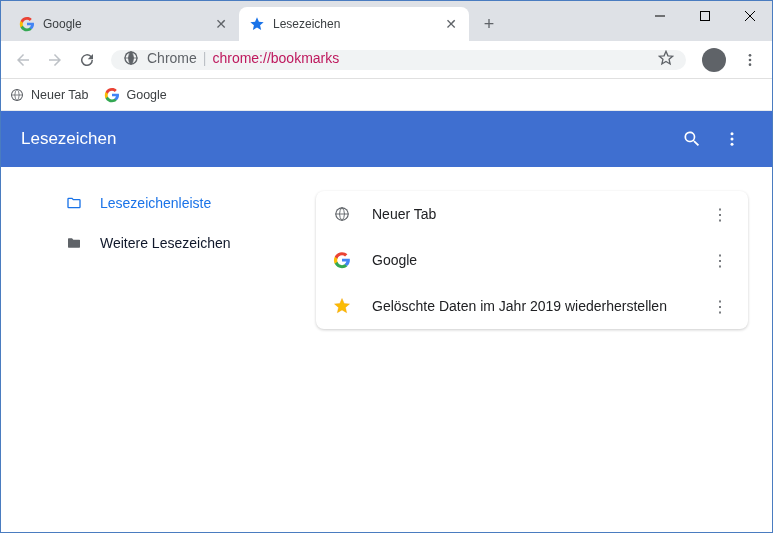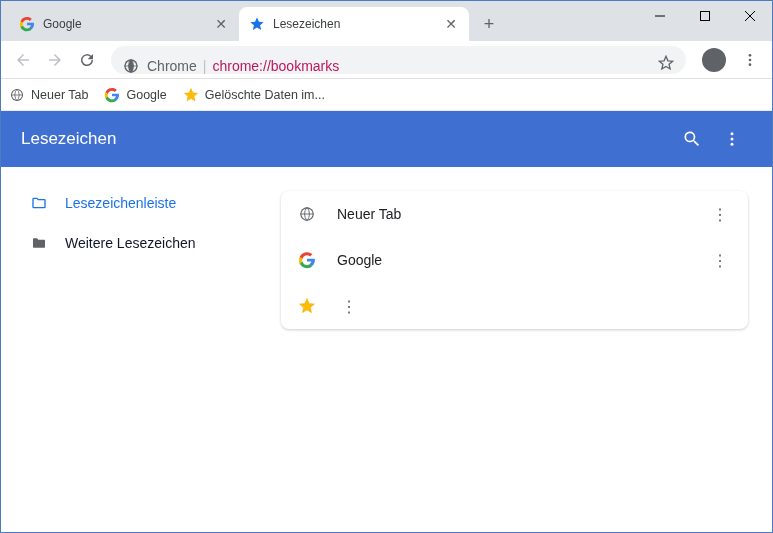--- a/index.html
+++ b/index.html
@@ -14,41 +14,41 @@
 .tab .title { flex: 1; white-space: nowrap; overflow: hidden; text-overflow: ellipsis; }
 .tab .close { width: 16px; height: 16px; display: flex; align-items: center; justify-content: center; color: #5f6368; cursor: pointer; font-size: 14px; }
 .newtab { width: 28px; height: 28px; display: flex; align-items: center; justify-content: center; margin-left: 6px; margin-bottom: 3px; color: #5f6368; cursor: pointer; font-size: 18px; }
 .winctrls { display: flex; align-items: flex-start; height: 40px;}
 .winbtn { width: 45px; height: 30px; display: flex; align-items: center; justify-content: center; cursor: pointer; color: #000; }
 
 
 .toolbar { height: 38px; background: #fff; display: flex; align-items: center; padding: 0 8px; gap: 4px; border-bottom: 1px solid #e0e0e0; }
 .navbtn { width: 28px; height: 28px; display: flex; align-items: center; justify-content: center; color: #5f6368; cursor: pointer; border-radius: 50%; }
 .navbtn.disabled { color: #bdc1c6; }
-.omnibox { flex: 1; height: 28px; background: #f1f3f4; border-radius: 14px; display: flex; align-items: flex-end; padding: 0 12px; margin: 0 6px; font-size: 14px; color: #202124; }
+.omnibox { flex: 1; height: 20px; background: #f1f3f4; border-radius: 14px; display: flex; align-items: flex-start; padding: 0 12px; margin: 0 6px; font-size: 14px; color: #202124; }
 .omnibox .secure { color: #5f6368; margin-right: 8px; display:flex; align-items:center; }
 .omnibox .prefix { color: #5f6368; }
 .omnibox .divider { color: #bdc1c6; margin: 0 6px; }
 .omnibox .url { color: #be185d; }
 .omnibox .star { margin-left: auto; color: #5f6368; cursor: pointer; }
 .avatar { width: 24px; height: 24px; border-radius: 50%; background: #5f6368; margin: 0 6px; cursor: pointer; }
 .menu3 { width: 28px; height: 28px; display:flex; align-items:center; justify-content:center; color:#5f6368; cursor:pointer; }
 
 
 .bmbar { height: 32px; background: #fff; display: flex; align-items: center; padding: 0 8px; gap: 16px; border-bottom: 1px solid #e8eaed; font-size: 12.5px; color: #3c4043; }
 .bmitem { display: flex; align-items: center; gap: 6px; cursor: pointer; }
 .bmitem .ico { width: 16px; height: 16px; display:flex; align-items:center; justify-content:center; }
 
 
 .mgr-header { height: 56px; background: #3f6fd0; display: flex; align-items: center; padding: 0 20px; color: #fff; }
 .mgr-title { font-size: 17px; font-weight: 500; flex: 1; }
 .mgr-act { width: 40px; height: 40px; display:flex; align-items:center; justify-content:center; cursor:pointer; border-radius:50%; }
 
 
-.mgr-body { display: flex; height: calc(533px - 40px - 38px - 32px - 56px - 2px); background: #fff; }
+.mgr-body { display: flex; height: calc(533px - 40px - 38px - 32px - 56px - 2px); background: #fff; padding-left: 35px; }
 .sidebar { width: 280px; padding: 16px 0 0 28px; }
 .sb-item { display: flex; align-items: center; gap: 16px; height: 40px; font-size: 14px; cursor: pointer; color: #0f172a; font-weight: 500; }
 .sb-item.selected { color: #1a73e8; }
 .sb-item .folder { width: 20px; height: 16px; }
 .main { flex: 1; padding: 24px 24px 0 0; }
 .card { background: #fff; border-radius: 8px; box-shadow: 0 1px 3px rgba(0,0,0,0.2); overflow: hidden; }
 .row { display: flex; align-items: center; height: 46px; padding: 0 16px; cursor: pointer; }
 .row .ico { width: 20px; height: 20px; margin-right: 20px; display:flex; align-items:center; justify-content:center; }
 .row .label { flex: 1; font-size: 14px; color: #202124; }
 .row .more { width: 24px; color: #5f6368; cursor: pointer; text-align:center; }
@@ -159,28 +159,20 @@
   <div class="bmitem">
     <span class="ico">
         <svg width="16" height="16" viewBox="0 0 48 48">
           <path fill="#4285F4" d="M45 24.5c0-1.6-.1-2.8-.4-4H24v7.3h11.8c-.5 2.6-2 4.8-4.3 6.3v5.2h7C42.6 35.5 45 30.5 45 24.5z"></path>
           <path fill="#34A853" d="M24 46c5.8 0 10.7-1.9 14.3-5.2l-7-5.2c-1.9 1.3-4.4 2.1-7.3 2.1-5.6 0-10.4-3.8-12.1-8.9H4.7v5.4C8.3 41.4 15.6 46 24 46z"></path>
           <path fill="#FBBC05" d="M11.9 28.8c-.4-1.3-.7-2.7-.7-4.1s.2-2.8.7-4.1v-5.4H4.7C3.2 18.3 2.4 21.3 2.4 24.7s.8 6.4 2.3 9.5l7.2-5.4z"></path>
           <path fill="#EA4335" d="M24 11.6c3.2 0 6 1.1 8.2 3.2l6.1-6.1C34.7 4.9 29.8 3 24 3 15.6 3 8.3 7.6 4.7 15.2l7.2 5.4C13.6 15.4 18.4 11.6 24 11.6z"></path>
         </svg>
       </span>
     <span>Google</span>
-  </div>
-  <div class="bmitem">
-    <span class="ico">
-        <svg width="16" height="16" viewBox="0 0 24 24">
-          <path fill="#fbbc04" stroke="#f29900" stroke-width="0.5" d="M12 17.3l6.2 3.7-1.6-7 5.4-4.7-7.1-.6L12 2 9.1 8.7 2 9.3l5.4 4.7-1.6 7z"></path>
-        </svg>
-      </span>
-    <span>Gelöschte Daten im...</span>
   </div>
 </div>
 
 <div class="mgr-header">
   <div class="mgr-title">Lesezeichen</div>
   <div class="mgr-act">
       <svg width="20" height="20" viewBox="0 0 24 24">
         <path fill="#fff" d="M15.5 14h-.8l-.3-.3a6.5 6.5 0 1 0-.7.7l.3.3v.8l5 5 1.5-1.5-5-5zM9.5 14A4.5 4.5 0 1 1 14 9.5 4.5 4.5 0 0 1 9.5 14z"></path>
       </svg>
     </div>
@@ -232,17 +224,18 @@
           </span>
         <span class="label">Google</span>
         <span class="more">⋮</span>
       </div>
       <div class="row">
         <span class="ico">
             <svg width="18" height="18" viewBox="0 0 24 24">
               <path fill="#fbbc04" stroke="#f29900" stroke-width="0.5" d="M12 17.3l6.2 3.7-1.6-7 5.4-4.7-7.1-.6L12 2 9.1 8.7 2 9.3l5.4 4.7-1.6 7z"></path>
             </svg>
           </span>
+        <span class="label">Gelöschte Daten im Jahr 2019 wiederherstellen</span>
         <span class="more">⋮</span>
       </div>
     </div>
   </div>
 </div>
 
 </body></html>

